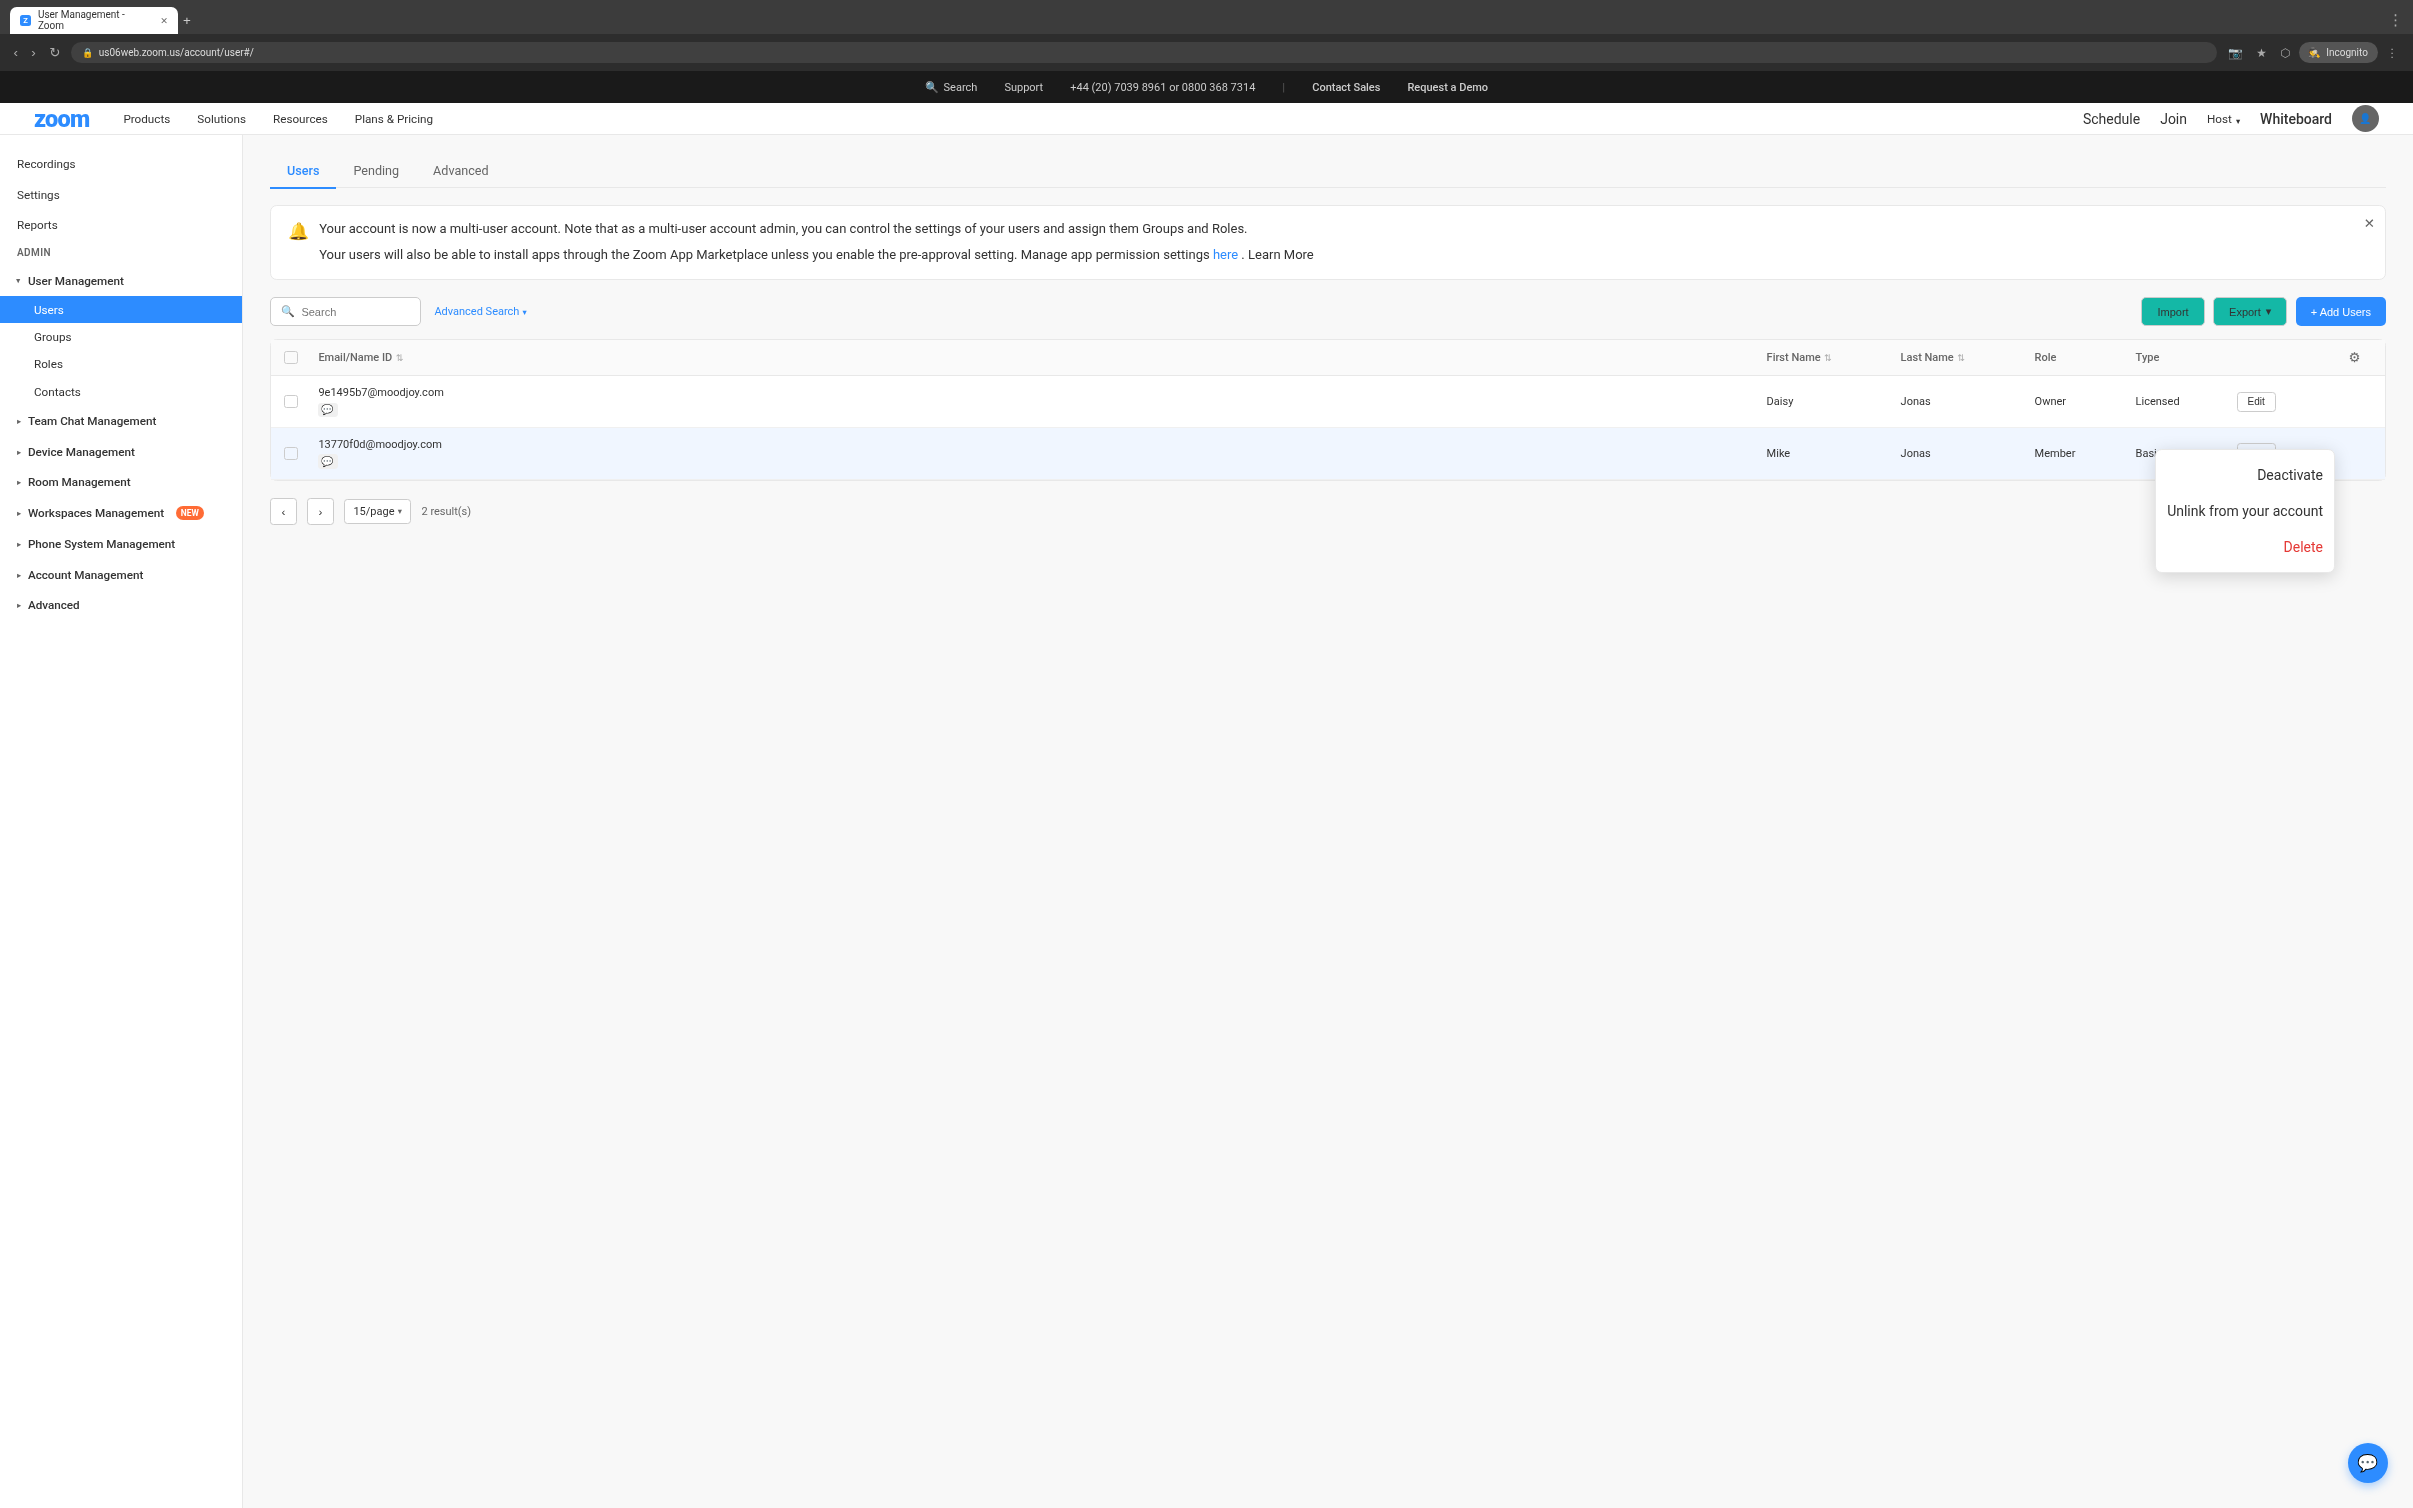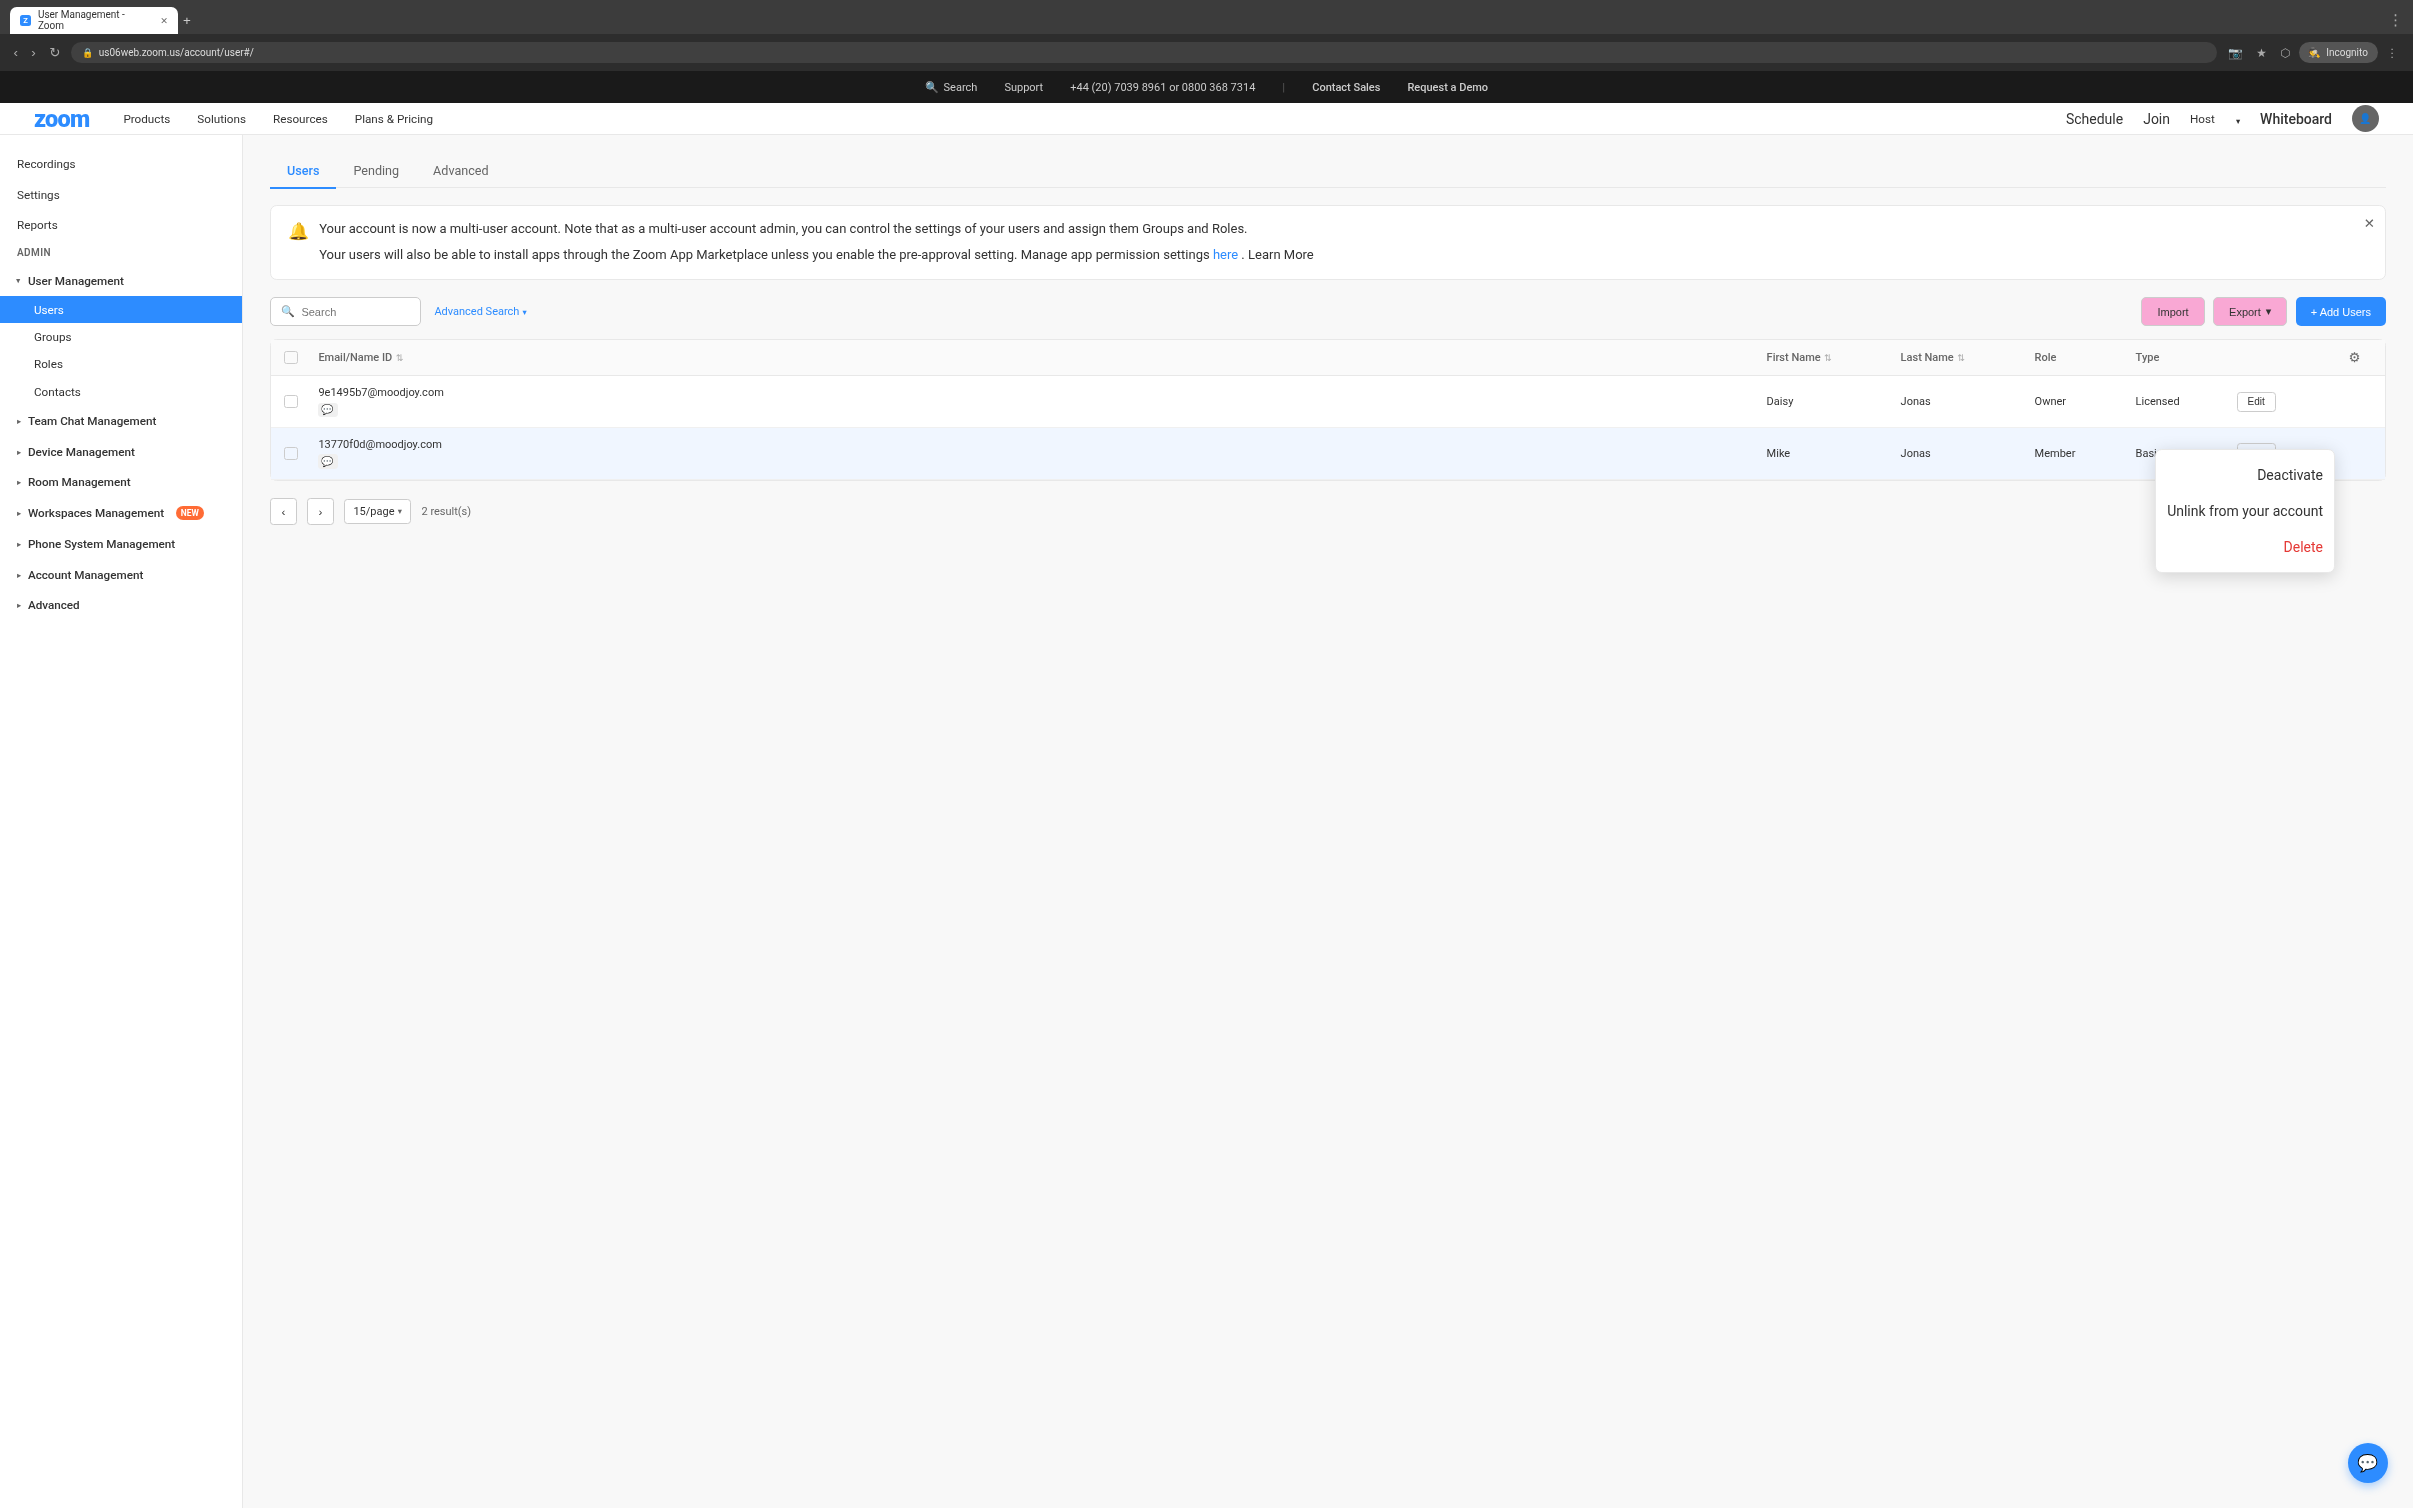--- a/index.html
+++ b/index.html
@@ -70,21 +70,21 @@
 
     
     .toolbar { display: flex; align-items: center; gap: 10px; margin-bottom: 13.4px; }
     .search-input { display: flex; align-items: center; gap: 6.7px; border: 0.8px solid #ccc; border-radius: 5px; padding: 6.7px 10px; background: #fff; width: 151px; }
     .search-input input { border: none; outline: none; font-size: 11px; color: #333; background: transparent; width: 101px; }
     .search-input .search-icon { color: #999; font-size: 11px; }
     .advanced-search-btn { display: flex; align-items: center; gap: 3px; color: #2d8cff; font-size: 11px; cursor: pointer; padding: 3.4px; }
     .advanced-search-btn .chevron { font-size: 8.4px; }
     .toolbar-right { margin-left: auto; display: flex; gap: 8.4px; }
     .btn { padding: 6.7px 15px; border-radius: 5px; font-size: 11px; cursor: pointer; font-weight: 500; }
-    .btn-outline { background: #f9a8d4; border: 0.8px solid #ccc; color: #333; }
+    .btn-outline { background: #14b8a6; border: 0.8px solid #ccc; color: #333; }
     .btn-primary { background: #2d8cff; color: #fff; border: none; display: flex; align-items: center; gap: 5px; }
     .btn-export { display: flex; align-items: center; gap: 5px; }
 
     
     .user-table { background: #fff; border-radius: 6.7px; border: 0.8px solid #e8e8e8; overflow: visible; position: relative; }
     .table-header { display: grid; grid-template-columns: 34px 1fr 134px 134px 101px 101px 101px 34px; align-items: center; padding: 10px 13.4px; border-bottom: 0.8px solid #e8e8e8; background: #fafafa; }
     .table-header-cell { font-size: 11px; color: #666; font-weight: 500; display: flex; align-items: center; gap: 3.4px; }
     .sort-icon { color: #aaa; font-size: 9.2px; }
     .table-row { display: grid; grid-template-columns: 34px 1fr 134px 134px 101px 101px 101px 34px; align-items: center; padding: 10px 13.4px; border-bottom: 0.8px solid #f0f0f0; background: #fff; }
     .table-row.highlighted { background: #f0f6ff; }
@@ -165,21 +165,21 @@
   <div class="zoom-logo">zoom</div>
   <nav class="main-nav">
     <a class="main-nav-item">Products</a>
     <a class="main-nav-item">Solutions</a>
     <a class="main-nav-item">Resources</a>
     <a class="main-nav-item">Plans &amp; Pricing</a>
   </nav>
   <div class="main-nav-right">
     <a class="main-nav-right-item">Schedule</a>
     <a class="main-nav-right-item">Join</a>
-    <div style="display: flex; align-items: flex-end; gap: 21px; cursor: pointer;">
+    <div style="display: flex; align-items: flex-end; gap: 4px; cursor: pointer;">
       <span>Host</span>
       <span style="font-size: 8.4px;">▾</span>
     </div>
     <a class="main-nav-right-item cta">Whiteboard</a>
     <div class="avatar-circle">👤</div>
   </div>
 </div>
 
 <div class="app-layout">
 

